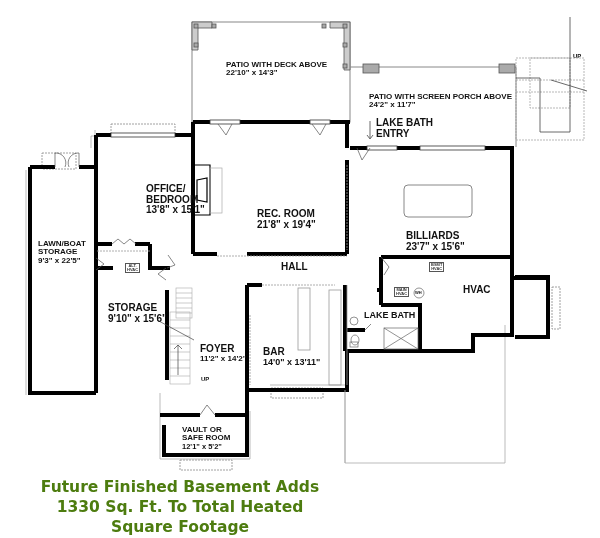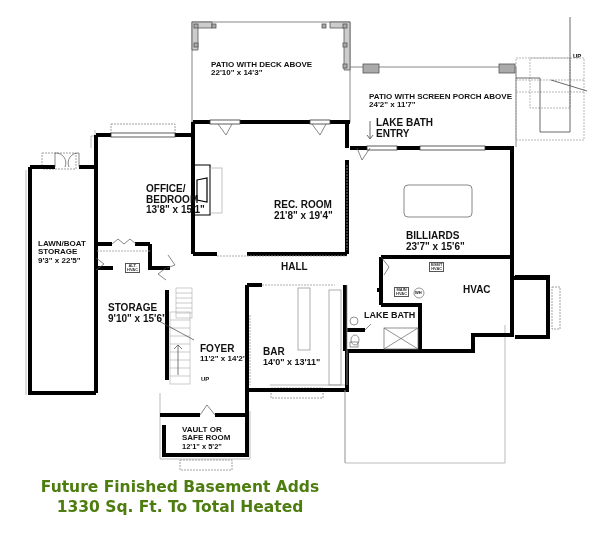--- a/index.html
+++ b/index.html
@@ -190,38 +190,38 @@
   </g>
 
   <g stroke="#444" stroke-width="0.8" fill="none">
     <line x1="370" y1="121" x2="370" y2="138"></line>
     <path d="M367,135 l3,4 l3,-4"></path>
   </g>
 
   <line x1="345" y1="390" x2="345" y2="463" stroke="#aaa" stroke-width="0.8"></line>
 </svg>
 
-<div class="lbl s8" style="left:211px;top:61px;">
+<div class="lbl s8" style="left:226px;top:61px;">
   <div>PATIO WITH DECK ABOVE</div>
   <div style="font-weight:bold;">22'10" x 14'3"</div>
 </div>
 <div class="lbl s8" style="left:369px;top:93px;">
   <div>PATIO WITH SCREEN PORCH ABOVE</div>
   <div>24'2" x 11'7"</div>
 </div>
 <div class="lbl s10" style="left:376px;top:118px;">
   <div>LAKE BATH</div>
   <div>ENTRY</div>
 </div>
 <div class="lbl s10" style="left:131px;top:184px;margin-left:15px;">
   <div>OFFICE/</div>
   <div>BEDROOM</div>
   <div>13'8" x 15'1"</div>
 </div>
-<div class="lbl s10" style="left:257px;top:200px;margin-left:17px;">
+<div class="lbl s10" style="left:257px;top:209px;">
   <div>REC. ROOM</div>
   <div>21'8" x 19'4"</div>
 </div>
 <div class="lbl s10" style="left:406px;top:195px;margin-top:36px;">
   <div>BILLIARDS</div>
   <div>23'7" x 15'6"</div>
 </div>
 <div class="lbl s8" style="left:38px;top:240px;">
   <div>LAWN/BOAT</div>
   <div>STORAGE</div>
@@ -267,13 +267,14 @@
   <div>HVAC</div>
 </div>
 <div class="up" style="left:415px;top:290px;font-size:4px;">WH</div>
 
 <div class="up" style="left:573px;top:53px;">UP</div>
 <div class="up" style="left:201px;top:376px;">UP</div>
 
 <div class="caption">
   <div>Future Finished Basement Adds</div>
   <div>1330 Sq. Ft. To Total Heated</div>
+  <div>Square Footage</div>
 </div>
 
 </body></html>

